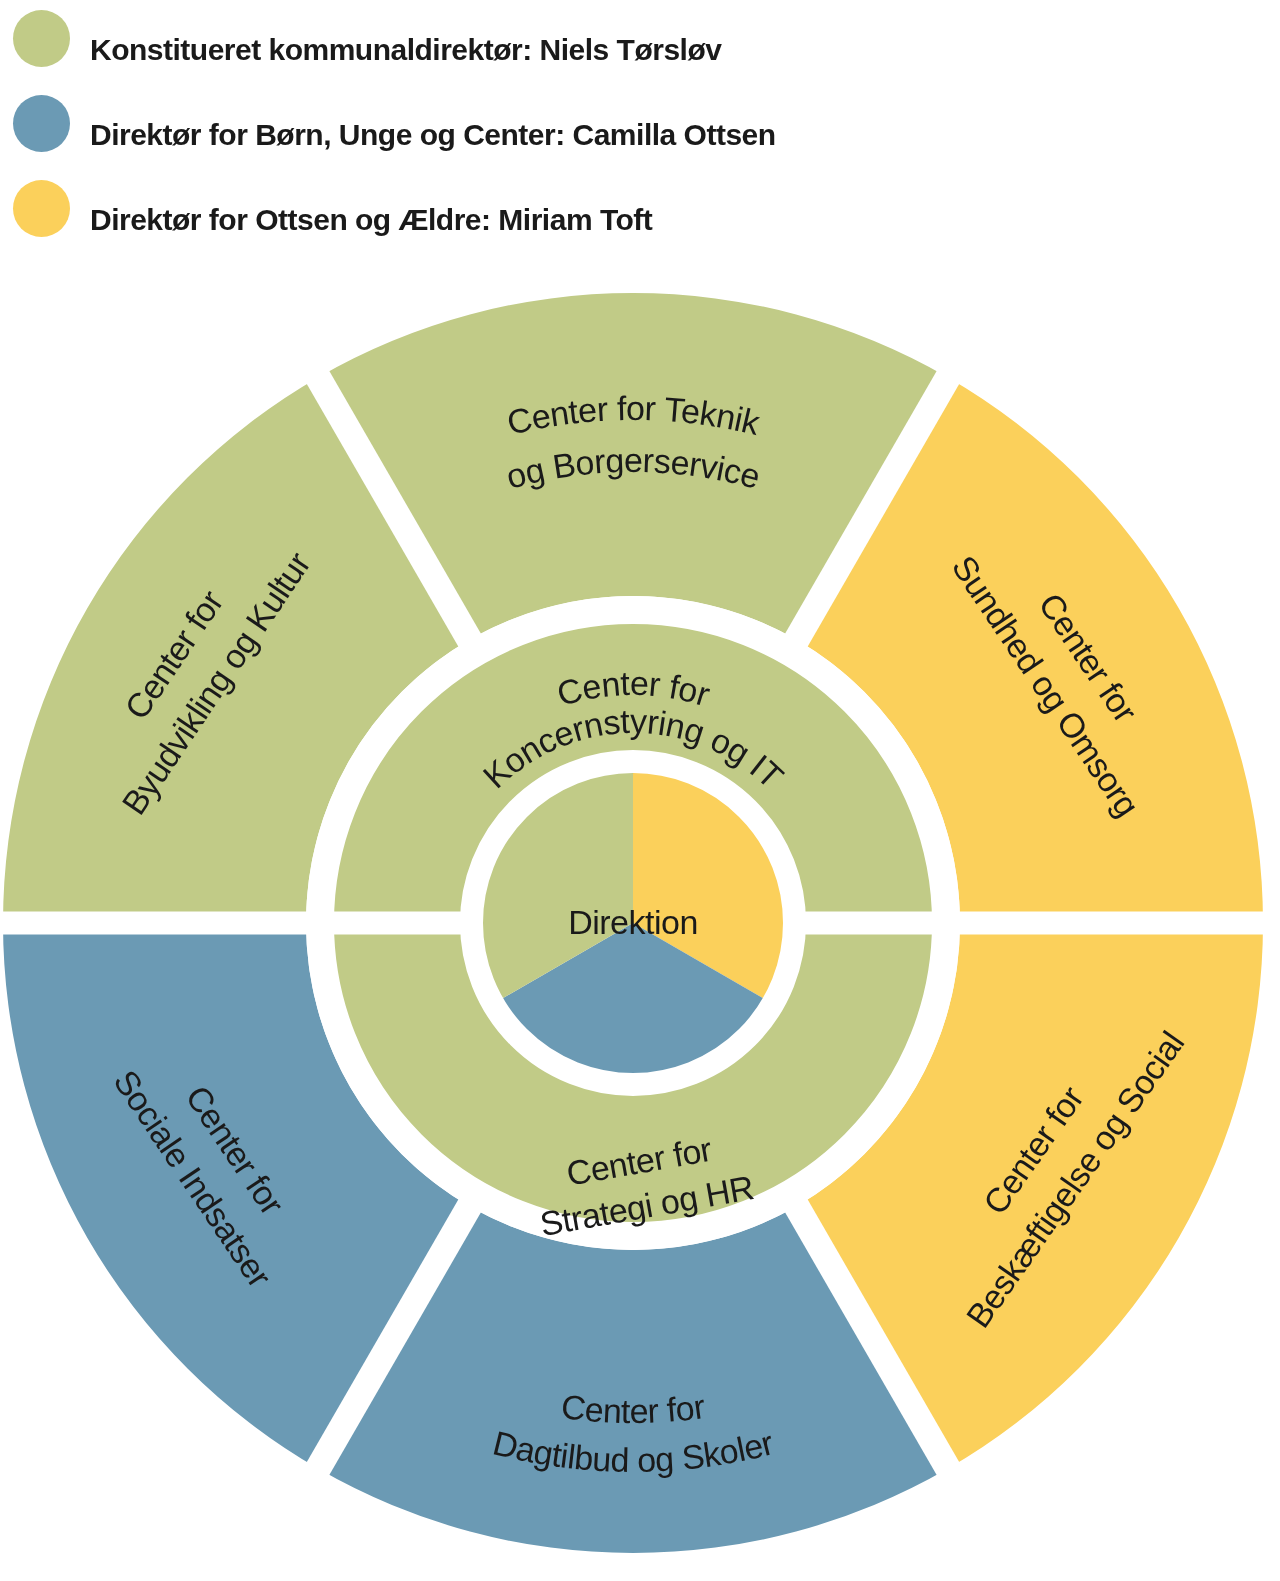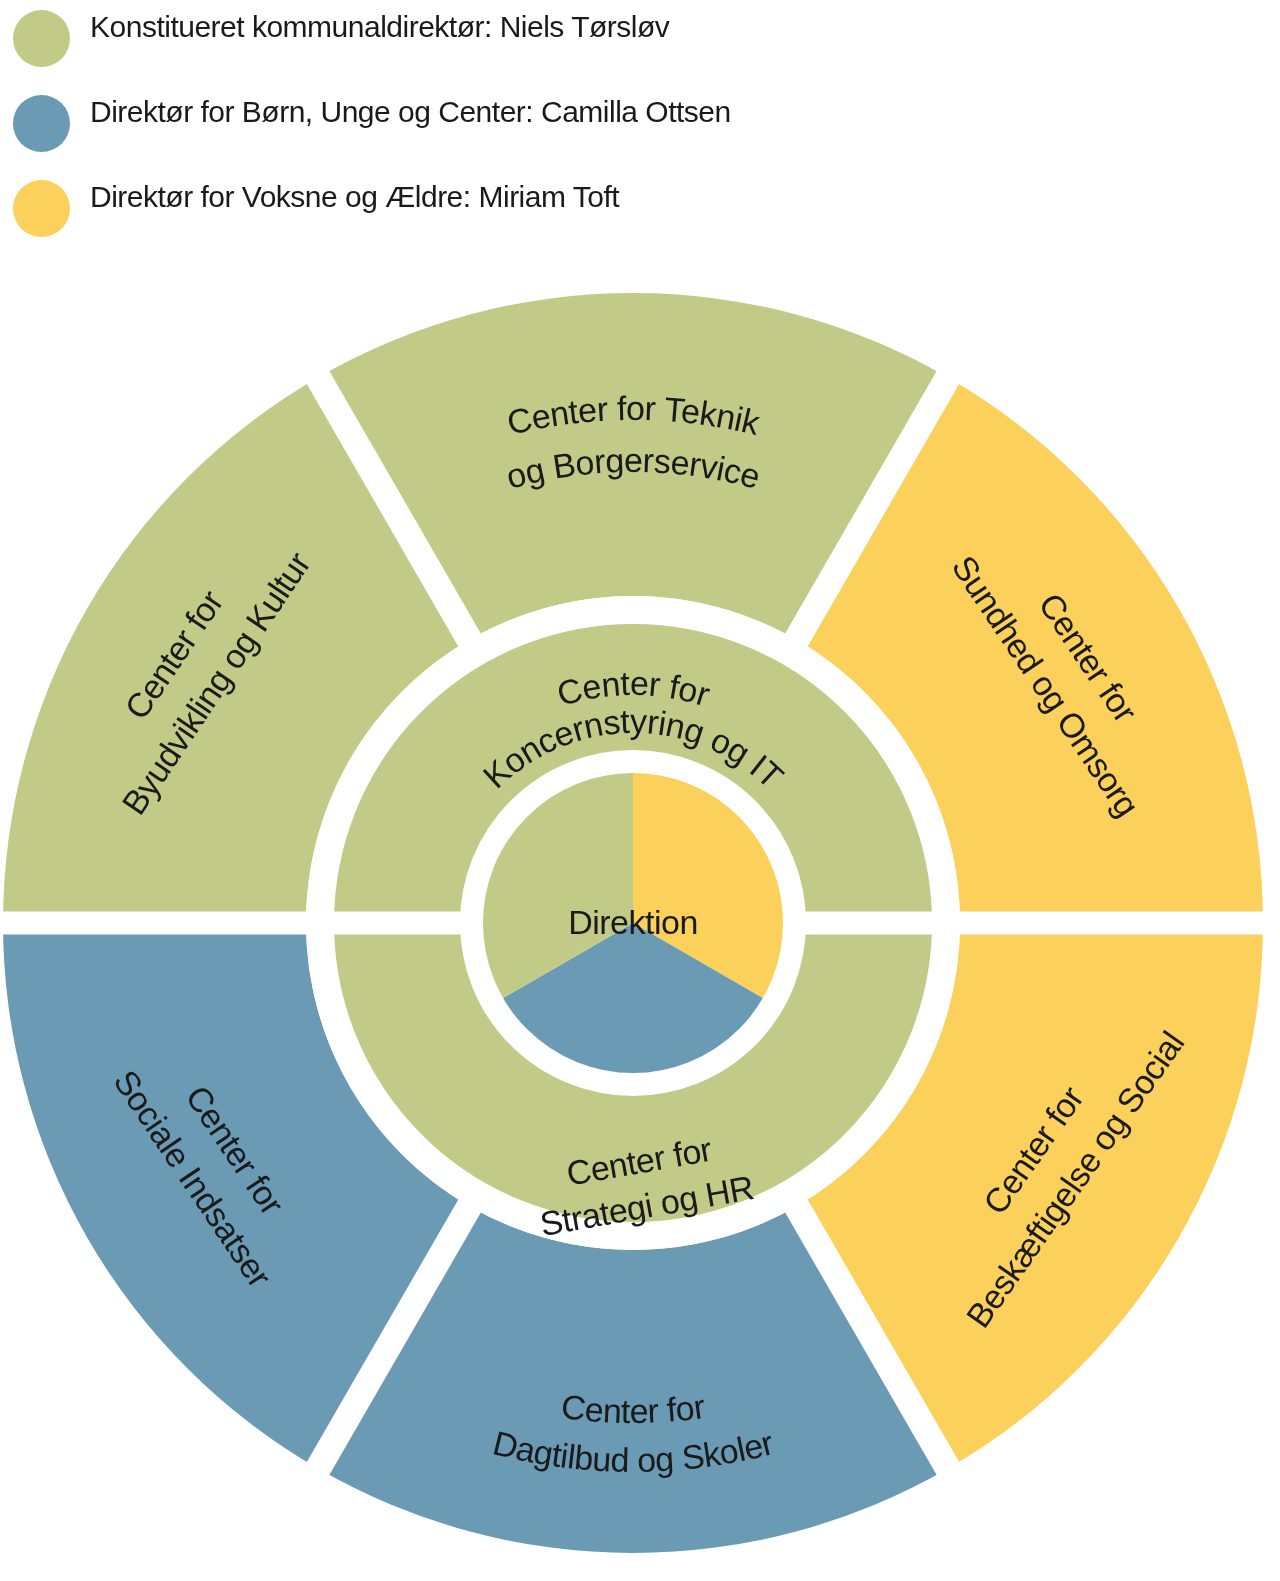--- a/index.html
+++ b/index.html
@@ -1,41 +1,41 @@
 <!DOCTYPE html>
 <html><head>
 <meta charset="utf-8">
 <style>
   html,body{margin:0;padding:0;}
   body{
     width:1280px;height:1581px;position:relative;background:#ffffff;
     font-family:"Liberation Sans",sans-serif;overflow:hidden;
   }
   .legend{position:absolute;left:13px;top:10px;display:flex;flex-direction:column;gap:28px;}
-  .legend-row{display:flex;align-items:flex-start;}
+  .legend-row{display:flex;align-items:flex-end;font-weight:bold;}
   .dot{width:57px;height:57px;border-radius:50%;flex:0 0 auto;}
   .legend-label{margin-left:20px;font-size:30px;color:#1a1a1a;letter-spacing:-0.5px;white-space:nowrap;}
   svg.chart{position:absolute;left:0;top:0;}
   svg.chart text{font-family:"Liberation Sans",sans-serif;letter-spacing:-0.5px;}
 </style>
 </head>
 <body>
 
 <div class="legend">
   <div class="legend-row">
     <span class="dot" style="background: rgb(193, 203, 135);"></span>
     <span class="legend-label">Konstitueret kommunaldirektør: Niels Tørsløv</span>
   </div>
   <div class="legend-row">
     <span class="dot" style="background: rgb(107, 154, 180);"></span>
     <span class="legend-label">Direktør for Børn, Unge og Center: Camilla Ottsen</span>
   </div>
   <div class="legend-row">
     <span class="dot" style="background: rgb(251, 208, 91);"></span>
-    <span class="legend-label">Direktør for Voksne og Ældre: Miriam Toft</span>
+    <span class="legend-label">Direktør for Ottsen og Ældre: Miriam Toft</span>
   </div>
 </div>
 
 <svg class="chart" width="1280" height="1581" viewBox="0 0 1280 1581" xmlns="http://www.w3.org/2000/svg">
     <path d="M 318 377.4 A 630 630 0 0 1 948 377.4 L 796.5 639.81 A 327 327 0 0 0 469.5 639.81 Z" fill="#c1cb87"></path>
     <path d="M 948 377.4 A 630 630 0 0 1 1263 923 L 960 923 A 327 327 0 0 0 796.5 639.81 Z" fill="#fbd05b"></path>
     <path d="M 1263 923 A 630 630 0 0 1 948 1468.6 L 796.5 1206.19 A 327 327 0 0 0 960 923 Z" fill="#fbd05b"></path>
     <path d="M 948 1468.6 A 630 630 0 0 1 318 1468.6 L 469.5 1206.19 A 327 327 0 0 0 796.5 1206.19 Z" fill="#6b9ab4"></path>
     <path d="M 318 1468.6 A 630 630 0 0 1 3 923 L 306 923 A 327 327 0 0 0 469.5 1206.19 Z" fill="#6b9ab4"></path>
     <path d="M 3 923 A 630 630 0 0 1 318 377.4 L 469.5 639.81 A 327 327 0 0 0 306 923 Z" fill="#c1cb87"></path>

